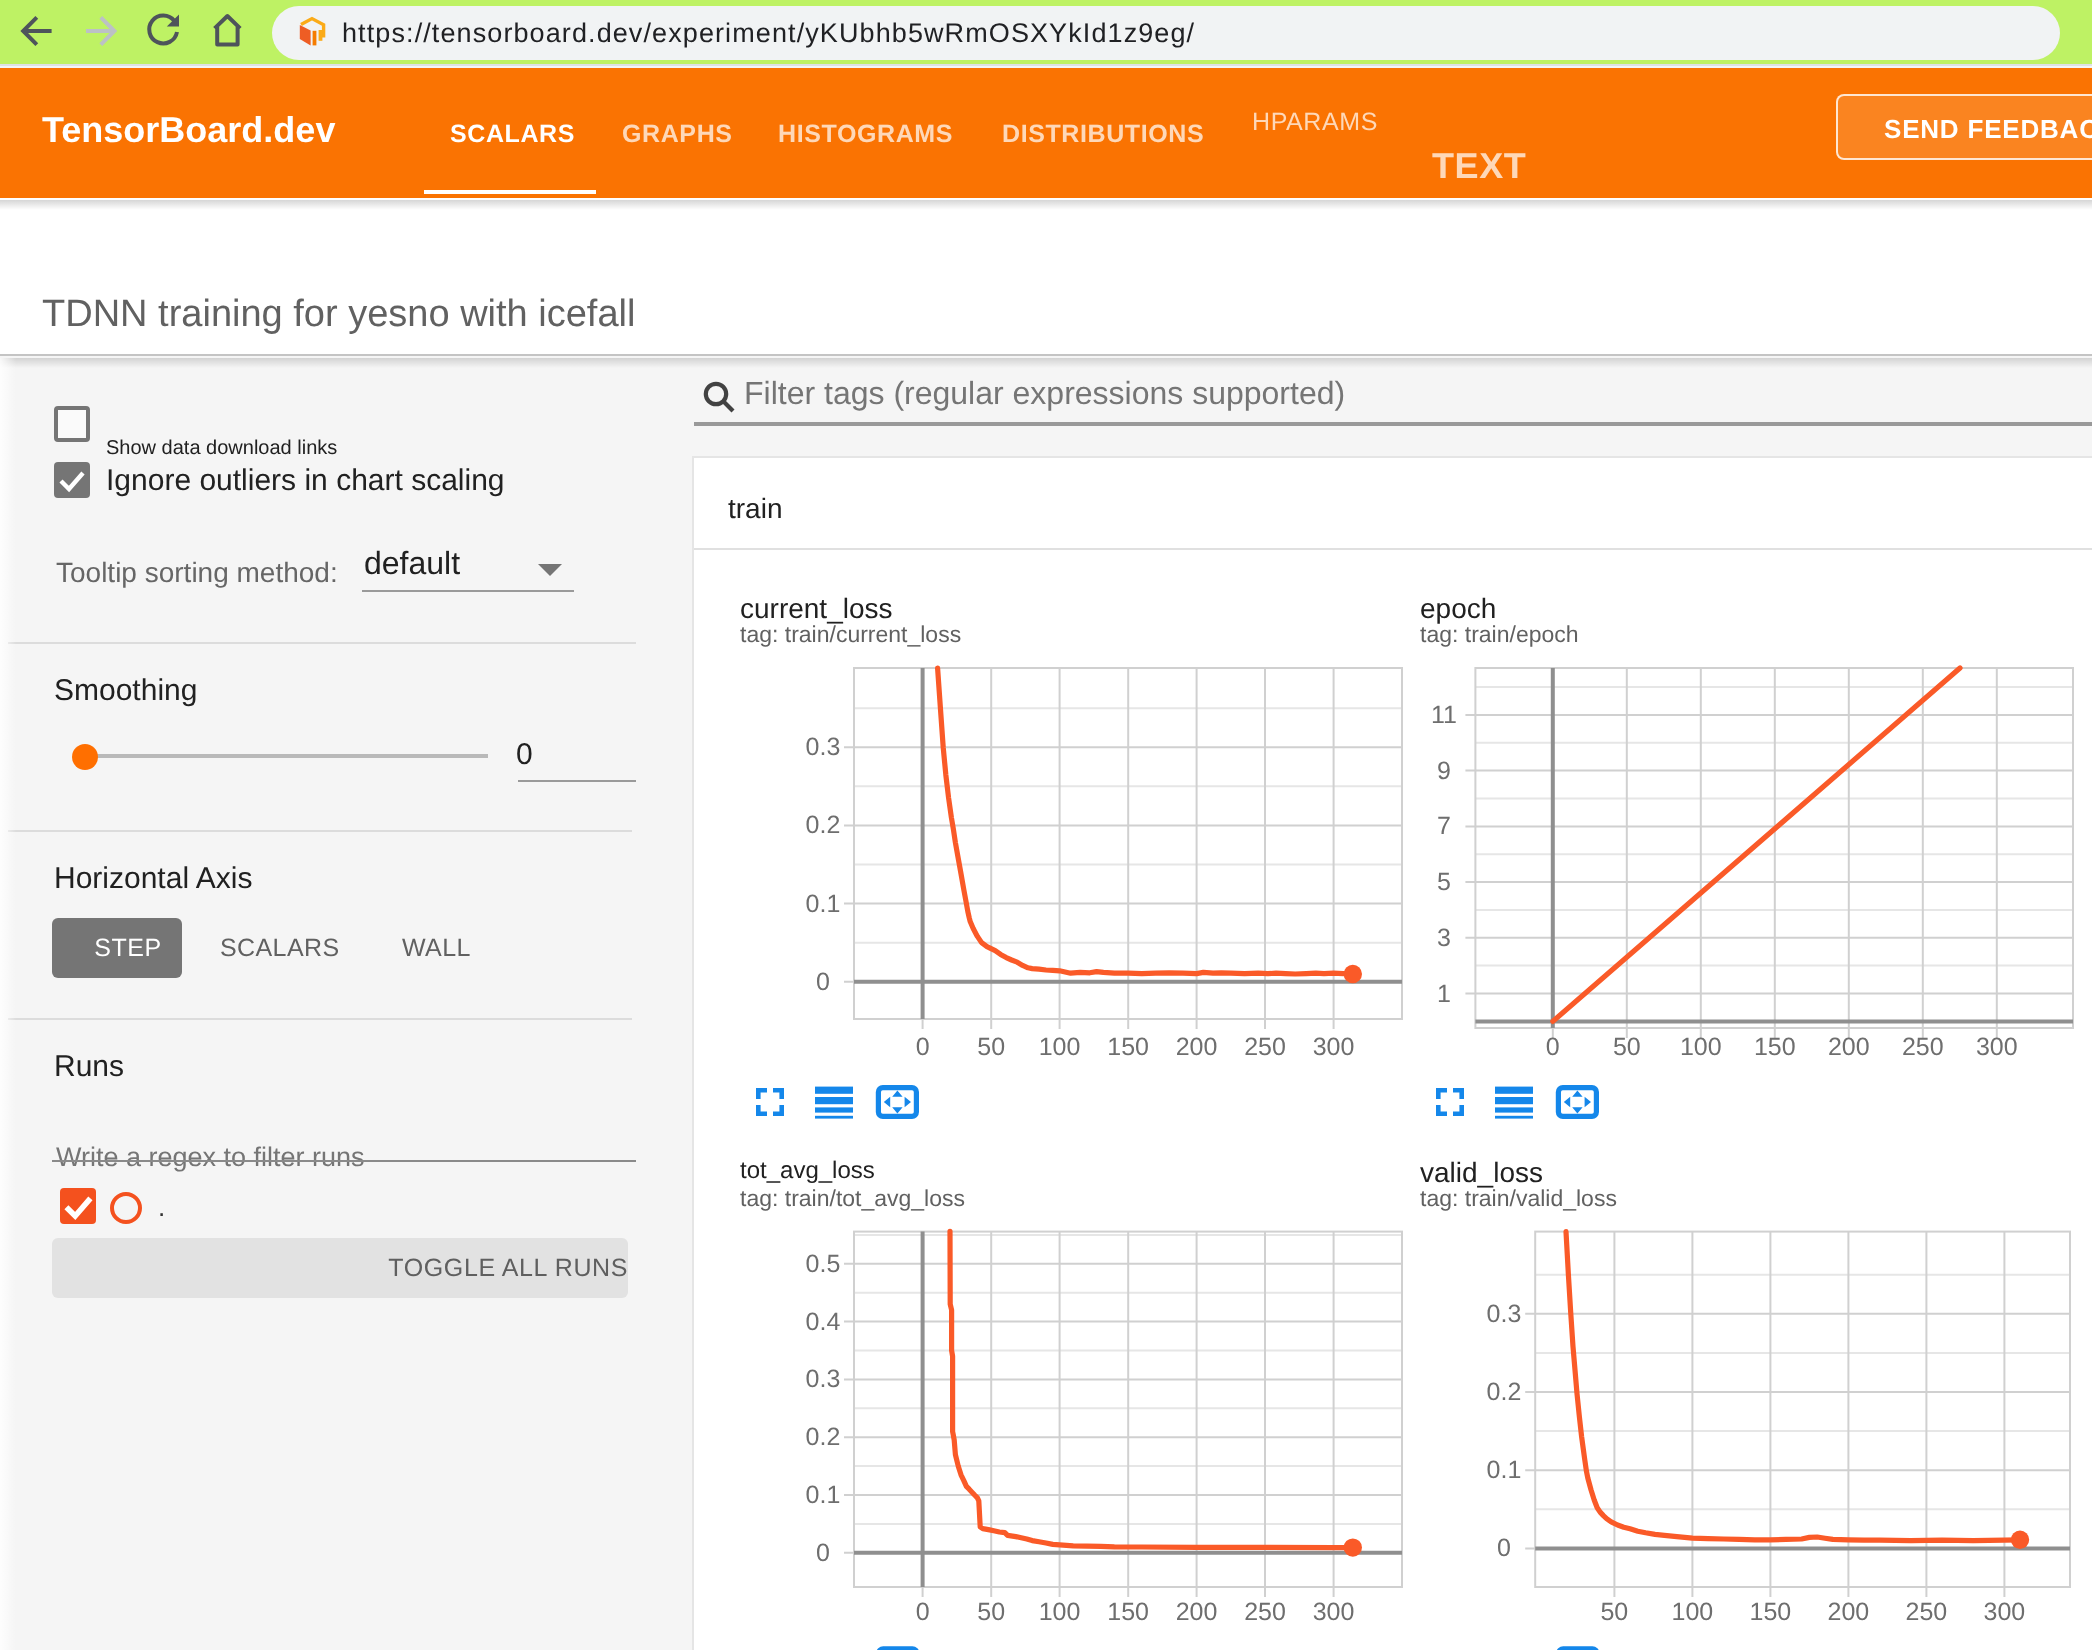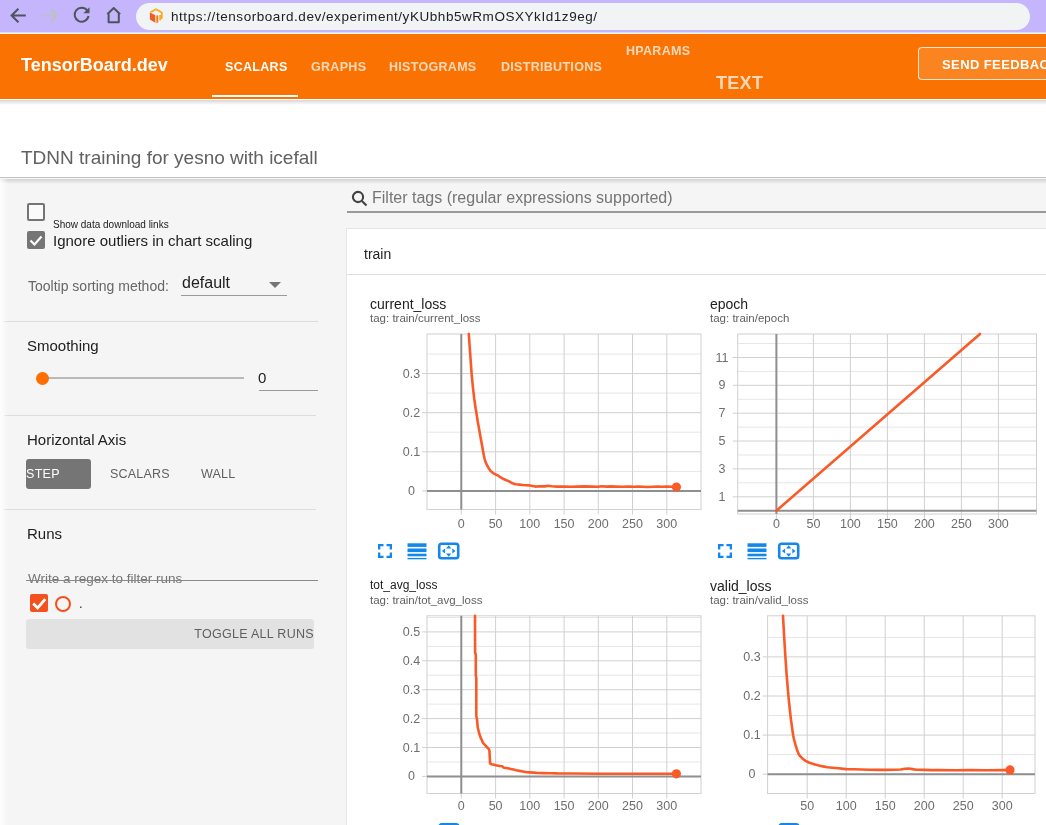--- a/index.html
+++ b/index.html
@@ -2,21 +2,21 @@
 <html><head><meta charset="utf-8">
 <style>
 * { margin:0; padding:0; box-sizing:border-box; }
 html,body { width:1046px; height:825px; overflow:hidden; font-family:"Liberation Sans", sans-serif; }
 #page { position:relative; width:1046px; height:825px; background:#f5f5f5; overflow:hidden; }
 .abs { position:absolute; }
 </style></head>
 <body>
 <div id="page">
 
-<div class="abs" style="left:0;top:0;width:1046px;height:33px;background:#c4b5fd;border-bottom:1px solid #dfe1e5;">
+<div class="abs" style="left:0;top:0;width:1046px;height:33px;background:#bef264;border-bottom:1px solid #dfe1e5;">
   <svg class="abs" style="left:0;top:0" width="136" height="33" viewBox="0 0 136 33">
     <g fill="none" stroke="#4e545b" stroke-width="2">
       <path d="M25.8 15.5H12.3M18.4 8.7l-6.8 6.8 6.8 6.8"></path>
     </g>
     <g fill="none" stroke="#bcc1c5" stroke-width="2">
       <path d="M43 15.5h13.5M50.4 8.7l6.8 6.8-6.8 6.8"></path>
     </g>
     <g stroke="#4e545b" stroke-width="2" fill="none">
       <path d="M87.2 10.5a7 7 0 1 0 1.3 5.5"></path>
     </g>
@@ -34,21 +34,21 @@
   </svg>
   <div class="abs" style="left:171px;top:9px;font-size:13.5px;color:#202124;letter-spacing:0.55px;">https://tensorboard.dev/experiment/yKUbhb5wRmOSXYkId1z9eg/</div>
 </div>
 
 <div class="abs" style="left:0;top:34px;width:1046px;height:65px;background:#fa7302;">
   <div class="abs" style="left:21px;top:21px;font-size:18px;font-weight:700;color:#fff;">TensorBoard.dev</div>
   <div class="abs" style="left:225px;top:26px;font-size:12.5px;font-weight:700;color:#fff;letter-spacing:0.3px;">SCALARS</div>
   <div class="abs" style="left:311px;top:26px;font-size:12.5px;font-weight:700;color:rgba(255,255,255,0.72);letter-spacing:0.3px;">GRAPHS</div>
   <div class="abs" style="left:389px;top:26px;font-size:12.5px;font-weight:700;color:rgba(255,255,255,0.72);letter-spacing:0.3px;">HISTOGRAMS</div>
   <div class="abs" style="left:501px;top:26px;font-size:12.5px;font-weight:700;color:rgba(255,255,255,0.72);letter-spacing:0.3px;">DISTRIBUTIONS</div>
-  <div class="abs" style="left:626px;top:10px;font-size:12.5px;font-weight:700;color:rgba(255,255,255,0.72);letter-spacing:0.3px;">HPARAMS</div>
+  <div class="abs" style="left:626px;top:20px;font-size:12.5px;font-weight:400;color:rgba(255,255,255,0.72);letter-spacing:0.3px;">HPARAMS</div>
   <div class="abs" style="left:716px;top:39px;font-size:18px;font-weight:700;color:rgba(255,255,255,0.72);letter-spacing:0.3px;">TEXT</div>
   <div class="abs" style="left:212px;top:60.5px;width:86px;height:2.5px;background:#fff;"></div>
   <div class="abs" style="left:918px;top:13px;width:170px;height:33px;background:rgba(255,255,255,0.12);border:1px solid rgba(255,255,255,0.8);border-radius:4px;"></div>
   <div class="abs" style="left:942px;top:23px;font-size:13px;font-weight:700;color:#fff;letter-spacing:0.4px;white-space:nowrap;">SEND FEEDBACK</div>
 </div>
 
 <div class="abs" style="left:0;top:99px;width:1046px;height:79px;background:#fff;border-bottom:1px solid #c4c4c4;">
   <div class="abs" style="left:21px;top:48px;font-size:19px;color:#616161;">TDNN training for yesno with icefall</div>
 </div>
 
@@ -73,21 +73,21 @@
   <div class="abs" style="left:4px;top:142px;width:314px;height:1px;background:#dcdcdc;"></div>
   <div class="abs" style="left:27px;top:158px;font-size:15px;color:#212121;">Smoothing</div>
   <div class="abs" style="left:40px;top:198px;width:204px;height:2px;background:#b9b9b9;"></div>
   <div class="abs" style="left:36px;top:192.5px;width:13px;height:13px;border-radius:50%;background:#ff6f00;"></div>
   <div class="abs" style="left:258px;top:190px;font-size:15px;color:#212121;">0</div>
   <div class="abs" style="left:259px;top:211px;width:59px;height:1px;background:#9a9a9a;"></div>
   <div class="abs" style="left:4px;top:236px;width:312px;height:1px;background:#dcdcdc;"></div>
 
   <div class="abs" style="left:27px;top:252px;font-size:15px;color:#212121;">Horizontal Axis</div>
   <div class="abs" style="left:26px;top:280px;width:65px;height:30px;background:#757575;border-radius:3px;"></div>
-  <div class="abs" style="left:26px;top:288px;width:76px;font-size:12.5px;color:#fff;letter-spacing:0.3px;">STEP</div>
+  <div class="abs" style="left:26px;top:288px;width:76px;text-align:center;font-size:12.5px;color:#fff;letter-spacing:0.3px;">STEP</div>
   <div class="abs" style="left:110px;top:288px;font-size:12.5px;color:#616161;letter-spacing:0.2px;">SCALARS</div>
   <div class="abs" style="left:201px;top:288px;font-size:12.5px;color:#616161;letter-spacing:0.2px;">WALL</div>
   <div class="abs" style="left:4px;top:330px;width:312px;height:1px;background:#dcdcdc;"></div>
 
   <div class="abs" style="left:27px;top:346px;font-size:15px;color:#212121;">Runs</div>
   <div class="abs" style="left:28px;top:392px;font-size:13.5px;color:#757575;">Write a regex to filter runs</div>
   <div class="abs" style="left:26px;top:401px;width:292px;height:1px;background:#8a8a8a;"></div>
   <div class="abs" style="left:30px;top:415px;width:18px;height:18px;border-radius:2px;background:#f4511e;">
     <svg width="18" height="18" viewBox="0 0 18 18">
           <path d="M3.2 9.6l4.4 4.4 7.6-8.8" stroke="#fff" stroke-width="2.8" fill="none"></path>

